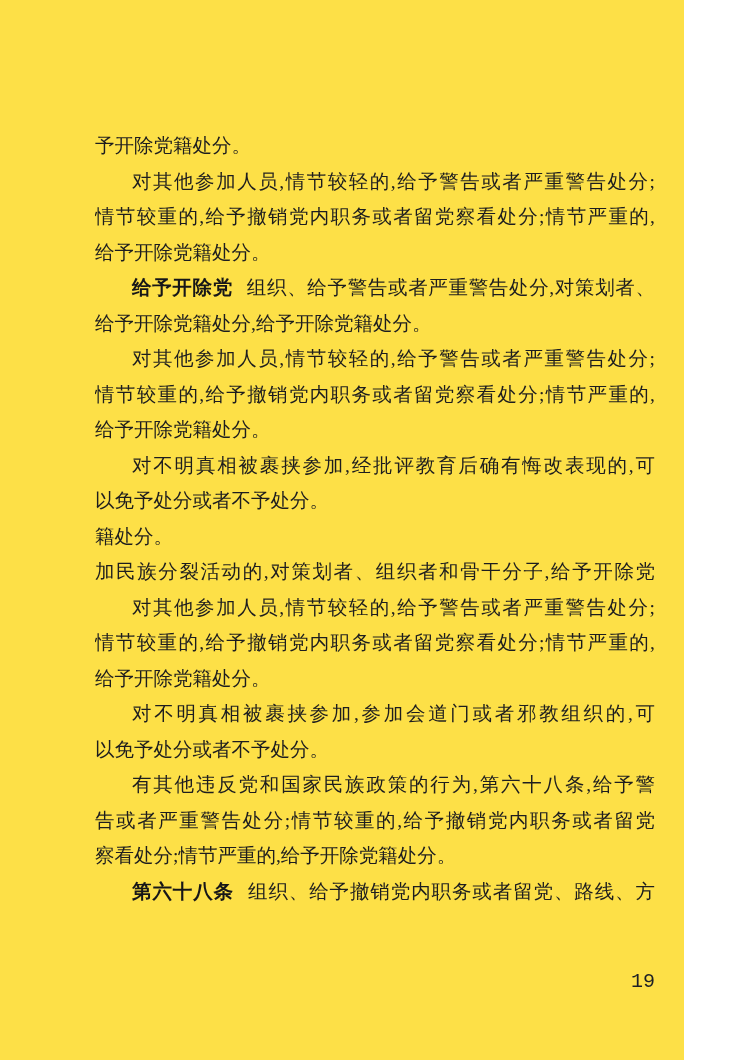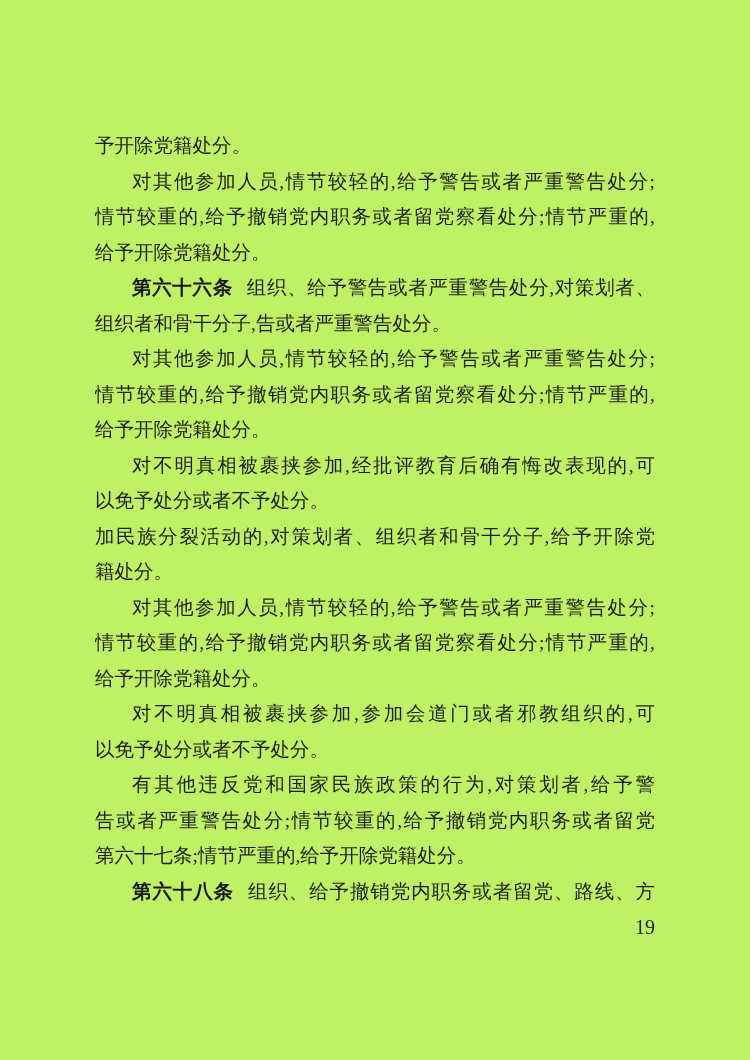--- a/index.html
+++ b/index.html
@@ -2,23 +2,23 @@
 <html><head>
 <meta charset="utf-8">
 <style>
   html, body {
     margin: 0;
     padding: 0;
     background: #ffffff;
   }
   .page {
     position: relative;
-    width: 750px;
+    width: 684px;
     height: 1060px;
-    background: #bef264;
+    background: #fde047;
     overflow: hidden;
     font-family: "Liberation Serif", "DejaVu Serif", serif;
   }
   .text-block {
     position: absolute;
     left: 95px;
     top: 128px;
     width: 560px;
   }
   .line {
@@ -35,51 +35,51 @@
   .line.indent {
     text-indent: 37px;
   }
   .article-num {
     font-weight: bold;
     margin-right: 14px;
     color: #161618;
   }
   .page-num {
     position: absolute;
-    top: 916px;
+    top: 970px;
     left: 95px;
     width: 560px;
     text-align: right;
     font-size: 20px;
     color: #1c2026;
-    font-family: Liberation Serif, serif;
+    font-family: Liberation Mono, monospace;
   }
 </style>
 </head>
 <body>
 
 <div class="page">
   <div class="text-block">
       <div class="line">予开除党籍处分。</div>
       <div class="line indent full">对其他参加人员,情节较轻的,给予警告或者严重警告处分;</div>
       <div class="line full">情节较重的,给予撤销党内职务或者留党察看处分;情节严重的,</div>
       <div class="line">给予开除党籍处分。</div>
-      <div class="line indent full"><span class="article-num">第六十六条</span><span>组织、给予警告或者严重警告处分,对策划者、</span></div>
-      <div class="line">组织者和骨干分子,告或者严重警告处分。</div>
+      <div class="line indent full"><span class="article-num">给予开除党</span><span>组织、给予警告或者严重警告处分,对策划者、</span></div>
+      <div class="line">给予开除党籍处分,给予开除党籍处分。</div>
       <div class="line indent full">对其他参加人员,情节较轻的,给予警告或者严重警告处分;</div>
       <div class="line full">情节较重的,给予撤销党内职务或者留党察看处分;情节严重的,</div>
       <div class="line">给予开除党籍处分。</div>
       <div class="line indent full">对不明真相被裹挟参加,经批评教育后确有悔改表现的,可</div>
       <div class="line">以免予处分或者不予处分。</div>
+      <div class="line">籍处分。</div>
       <div class="line full">加民族分裂活动的,对策划者、组织者和骨干分子,给予开除党</div>
-      <div class="line">籍处分。</div>
       <div class="line indent full">对其他参加人员,情节较轻的,给予警告或者严重警告处分;</div>
       <div class="line full">情节较重的,给予撤销党内职务或者留党察看处分;情节严重的,</div>
       <div class="line">给予开除党籍处分。</div>
       <div class="line indent full">对不明真相被裹挟参加,参加会道门或者邪教组织的,可</div>
       <div class="line">以免予处分或者不予处分。</div>
-      <div class="line indent full">有其他违反党和国家民族政策的行为,对策划者,给予警</div>
+      <div class="line indent full">有其他违反党和国家民族政策的行为,第六十八条,给予警</div>
       <div class="line full">告或者严重警告处分;情节较重的,给予撤销党内职务或者留党</div>
-      <div class="line">第六十七条;情节严重的,给予开除党籍处分。</div>
+      <div class="line">察看处分;情节严重的,给予开除党籍处分。</div>
       <div class="line indent full"><span class="article-num">第六十八条</span><span>组织、给予撤销党内职务或者留党、路线、方</span></div>
     </div>
   <div class="page-num">19</div>
 </div>
 
 </body></html>

